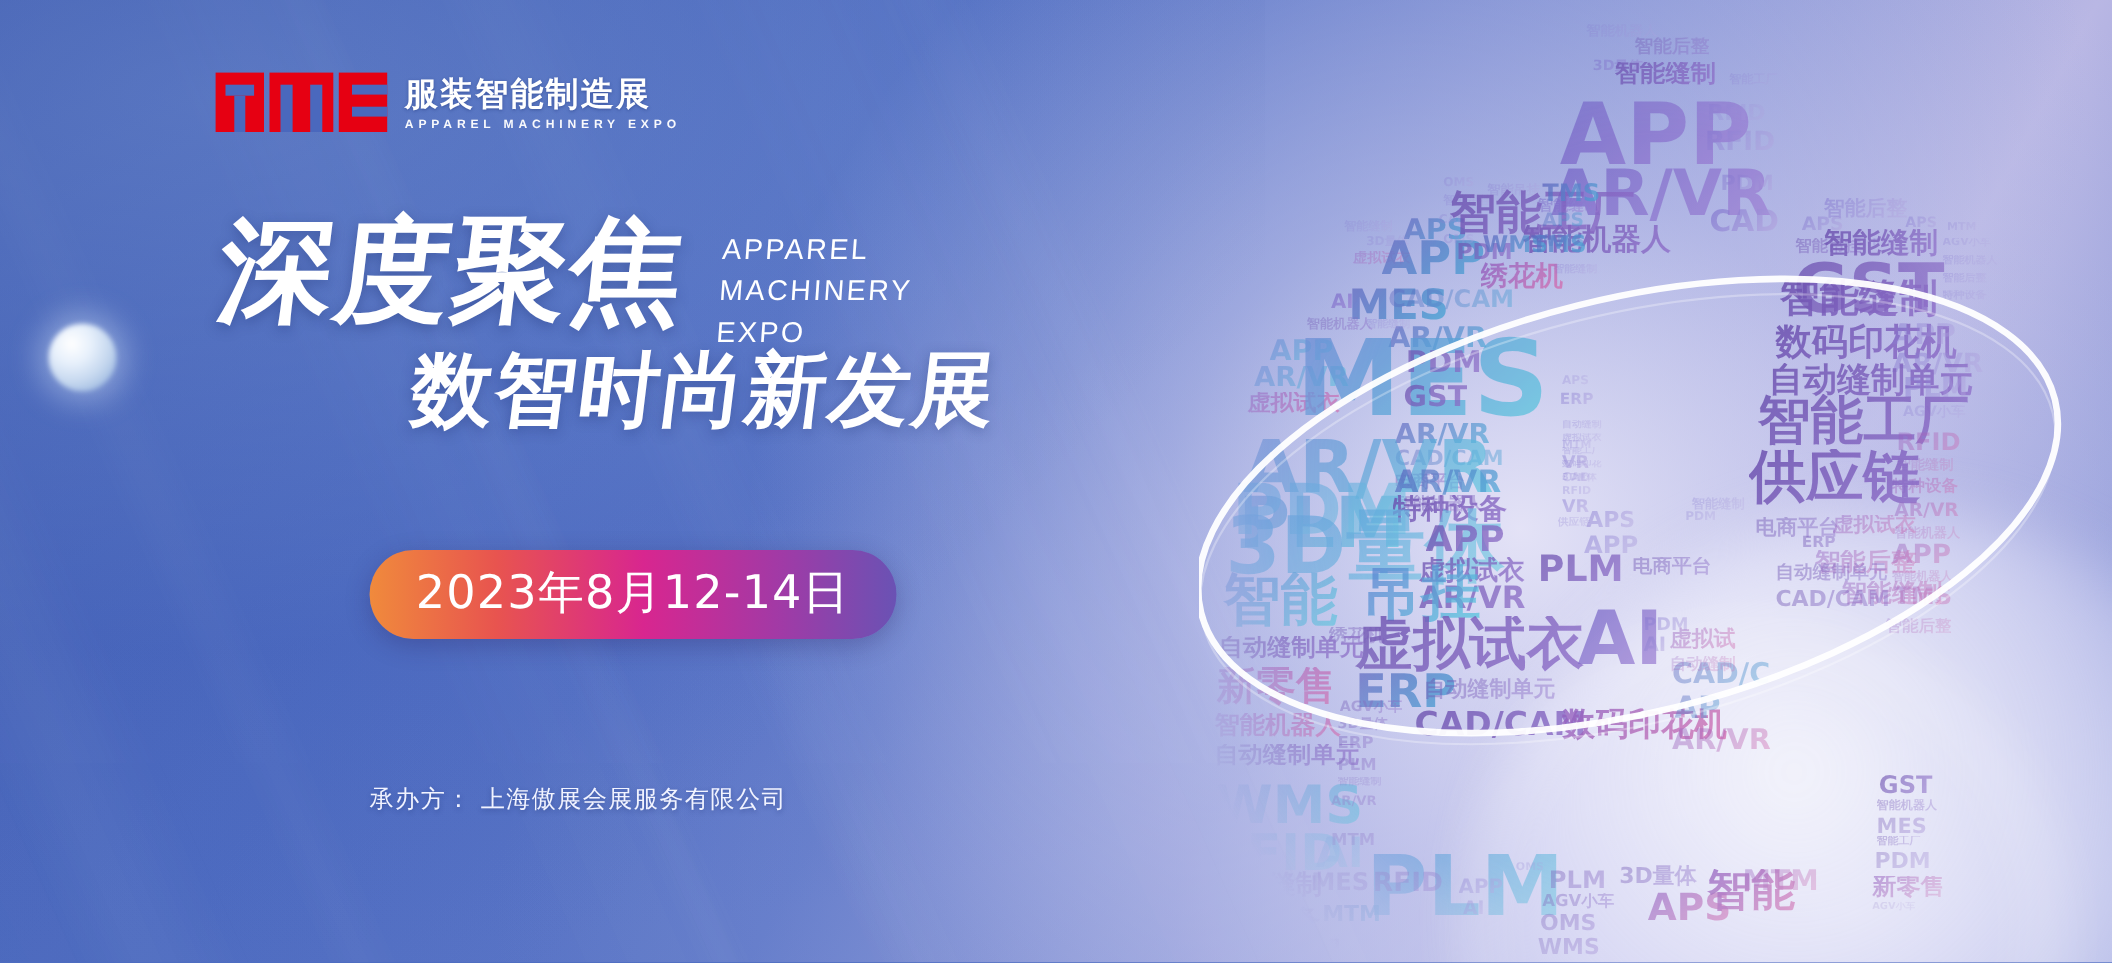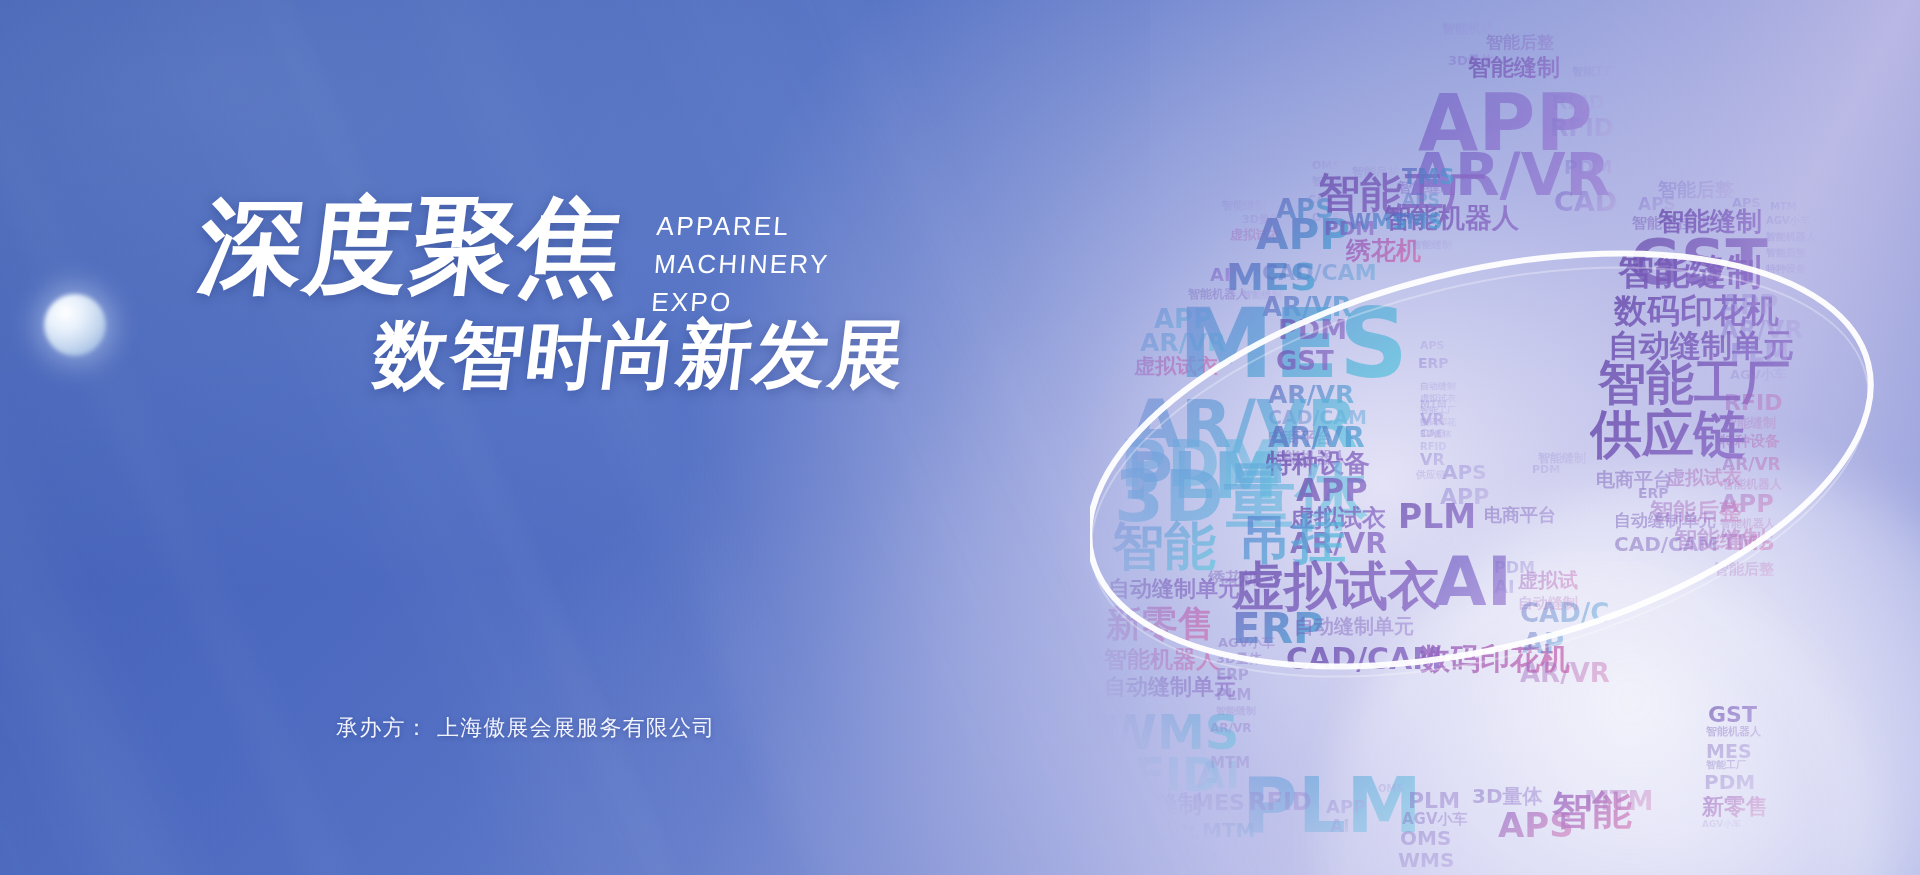--- a/index.html
+++ b/index.html
@@ -414,30 +414,53 @@
       <w class="g6 vfaint" style="left:612px;top:820px;font-size:9px;" data-name="cloud-term">AGV小车</w>
     </div>
 
 
     <svg class="swoosh" style="position:absolute;left:-50px;top:180px;width:880px;height:560px;" viewBox="0 0 880 560" fill="none" data-name="swoosh-ring-decoration">
       <ellipse cx="440" cy="280" rx="400" ry="188" stroke="#ffffff" stroke-width="6" fill="none" opacity="0.95" transform="rotate(-14 440 280)"></ellipse>
       <ellipse cx="440" cy="292" rx="398" ry="186" stroke="#ffffff" stroke-width="2" fill="none" opacity="0.30" transform="rotate(-14 440 292)"></ellipse>
     </svg>
   </div>
 
+  <div class="logo" data-name="brand-logo">
+    <div class="logo-mark" data-name="ame-logo-icon">
+      <span class="lm a" data-name="logo-letter-a">
+          <i class="slot"></i>
+          <i class="slot2"></i>
+        </span>
+      <span class="lm m" data-name="logo-letter-m">
+          <i class="s1"></i>
+          <i class="s2"></i>
+        </span>
+      <span class="lm e" data-name="logo-letter-e">
+          <i class="e1"></i>
+          <i class="e2"></i>
+        </span>
+    </div>
+    <div class="logo-text" data-name="brand-name-block">
+      <div class="logo-cn" data-name="brand-name-cn">服装智能制造展</div>
+      <div class="logo-en" data-name="brand-name-en">APPAREL MACHINERY EXPO</div>
+    </div>
+  </div>
 
   <div class="headline" data-name="headline-block">
     <div class="hl-row1" data-name="headline-row-1">
       <div class="hl-big" data-name="headline-line-1">深度聚焦</div>
       <div class="hl-en" data-name="headline-english">APPAREL
 MACHINERY
 EXPO</div>
     </div>
     <div class="hl-row2" data-name="headline-line-2">数智时尚新发展</div>
   </div>
 
+  <div class="date-badge" data-name="event-date-badge">
+    <span data-name="event-date-text">2023年8月12-14日</span>
+  </div>
 
 
   <div class="orgs" data-name="organizer-block">
     <div data-name="organizer-coorganizer">承办方： 上海傲展会展服务有限公司</div>
   </div>
 
 </div>
 
 </body></html>

